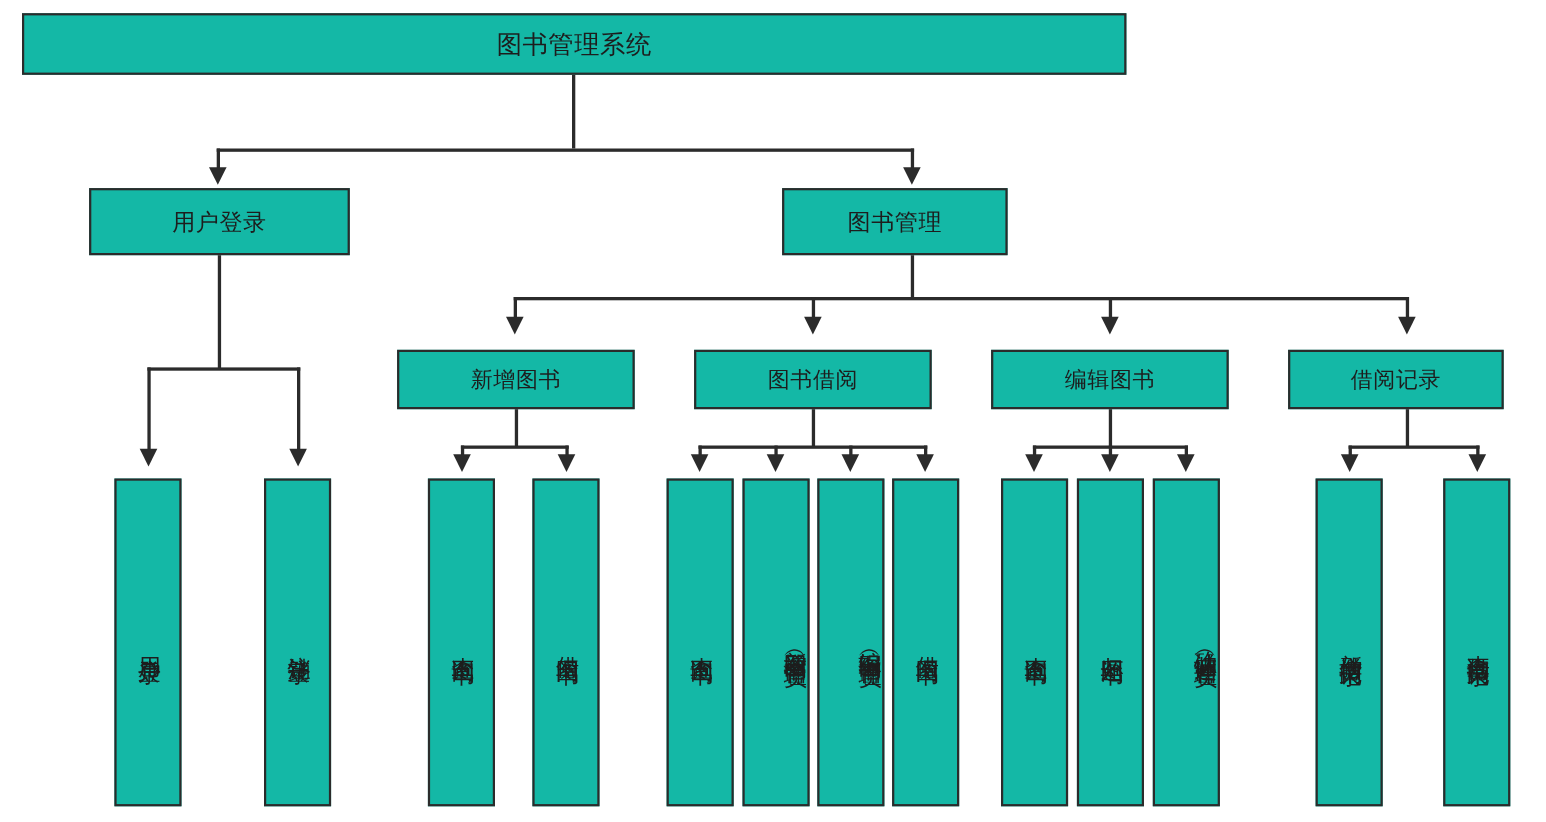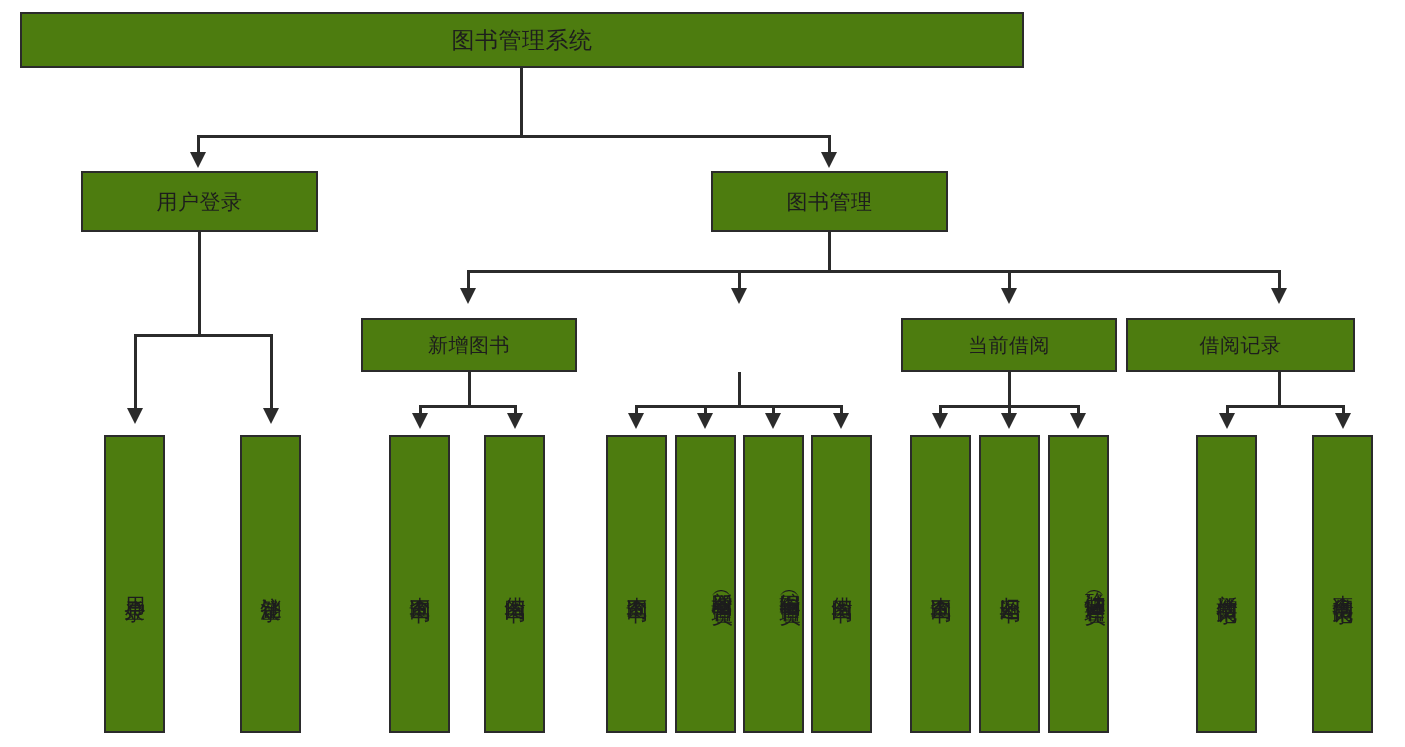--- a/index.html
+++ b/index.html
@@ -17,21 +17,21 @@
     width: 1405px;
     height: 747px;
     background: #ffffff;
     overflow: hidden;
   }
   
   .node {
     position: absolute;
     box-sizing: border-box;
     border: 2px solid #2b2b2b;
-    background: #4d7c0f;
+    background: #14b8a6;
     display: flex;
     align-items: center;
     justify-content: center;
     color: #1d1d1d;
     letter-spacing: 0.5px;
   }
   .node-root {
     font-size: 23px;
   }
   .node-l2 {
@@ -91,21 +91,21 @@
 
   <div class="conn conn-h" style="left:197px; top:135px; width:634px; height:3px;"></div>
 
   <div class="conn conn-v" style="left:197px; top:135px; width:3px; height:20px;"></div>
   <div class="arrow" style="left:190px; top:152px;"></div>
   <div class="conn conn-v" style="left:828px; top:135px; width:3px; height:20px;"></div>
   <div class="arrow" style="left:821px; top:152px;"></div>
 
   <div class="node node-l2" style="left:81px; top:171px; width:237px; height:61px;">用户登录</div>
 
-  <div class="node node-l2" style="left:711px; top:171px; width:237px; height:61px;">图书管理</div>
+  <div class="node node-l2" style="left:711px; top:171px; width:205px; height:61px;">图书管理</div>
 
   <div class="conn conn-v" style="left:198px; top:232px; width:3px; height:103px;"></div>
   <div class="conn conn-h" style="left:134px; top:334px; width:139px; height:3px;"></div>
   <div class="conn conn-v" style="left:134px; top:334px; width:3px; height:77px;"></div>
   <div class="arrow" style="left:127px; top:408px;"></div>
   <div class="conn conn-v" style="left:270px; top:334px; width:3px; height:77px;"></div>
   <div class="arrow" style="left:263px; top:408px;"></div>
 
   <div class="conn conn-v" style="left:828px; top:232px; width:3px; height:39px;"></div>
   <div class="conn conn-h" style="left:467px; top:270px; width:812px; height:3px;"></div>
@@ -117,24 +117,25 @@
   <div class="arrow" style="left:731px; top:288px;"></div>
 
   <div class="conn conn-v" style="left:1008px; top:270px; width:3px; height:20px;"></div>
   <div class="arrow" style="left:1001px; top:288px;"></div>
 
   <div class="conn conn-v" style="left:1278px; top:270px; width:3px; height:20px;"></div>
   <div class="arrow" style="left:1271px; top:288px;"></div>
 
   <div class="node node-l3" style="left:361px; top:318px; width:216px; height:54px;">新增图书</div>
 
+  <div class="node node-l3" style="left:631px; top:318px; width:216px; height:54px;">图书借阅</div>
 
-  <div class="node node-l3" style="left:901px; top:318px; width:216px; height:54px;">当前借阅</div>
+  <div class="node node-l3" style="left:901px; top:318px; width:216px; height:54px;">编辑图书</div>
 
-  <div class="node node-l3" style="left:1126px; top:318px; width:229px; height:54px;">借阅记录</div>
+  <div class="node node-l3" style="left:1171px; top:318px; width:196px; height:54px;">借阅记录</div>
 
   <div class="conn conn-v" style="left:468px; top:372px; width:3px; height:34px;"></div>
   <div class="conn conn-h" style="left:419px; top:405px; width:98px; height:3px;"></div>
   <div class="conn conn-v" style="left:419px; top:405px; width:3px; height:10px;"></div>
   <div class="arrow" style="left:412px; top:413px;"></div>
   <div class="conn conn-v" style="left:514px; top:405px; width:3px; height:10px;"></div>
   <div class="arrow" style="left:507px; top:413px;"></div>
 
   <div class="conn conn-v" style="left:738px; top:372px; width:3px; height:34px;"></div>
   <div class="conn conn-h" style="left:635px; top:405px; width:208px; height:3px;"></div>

